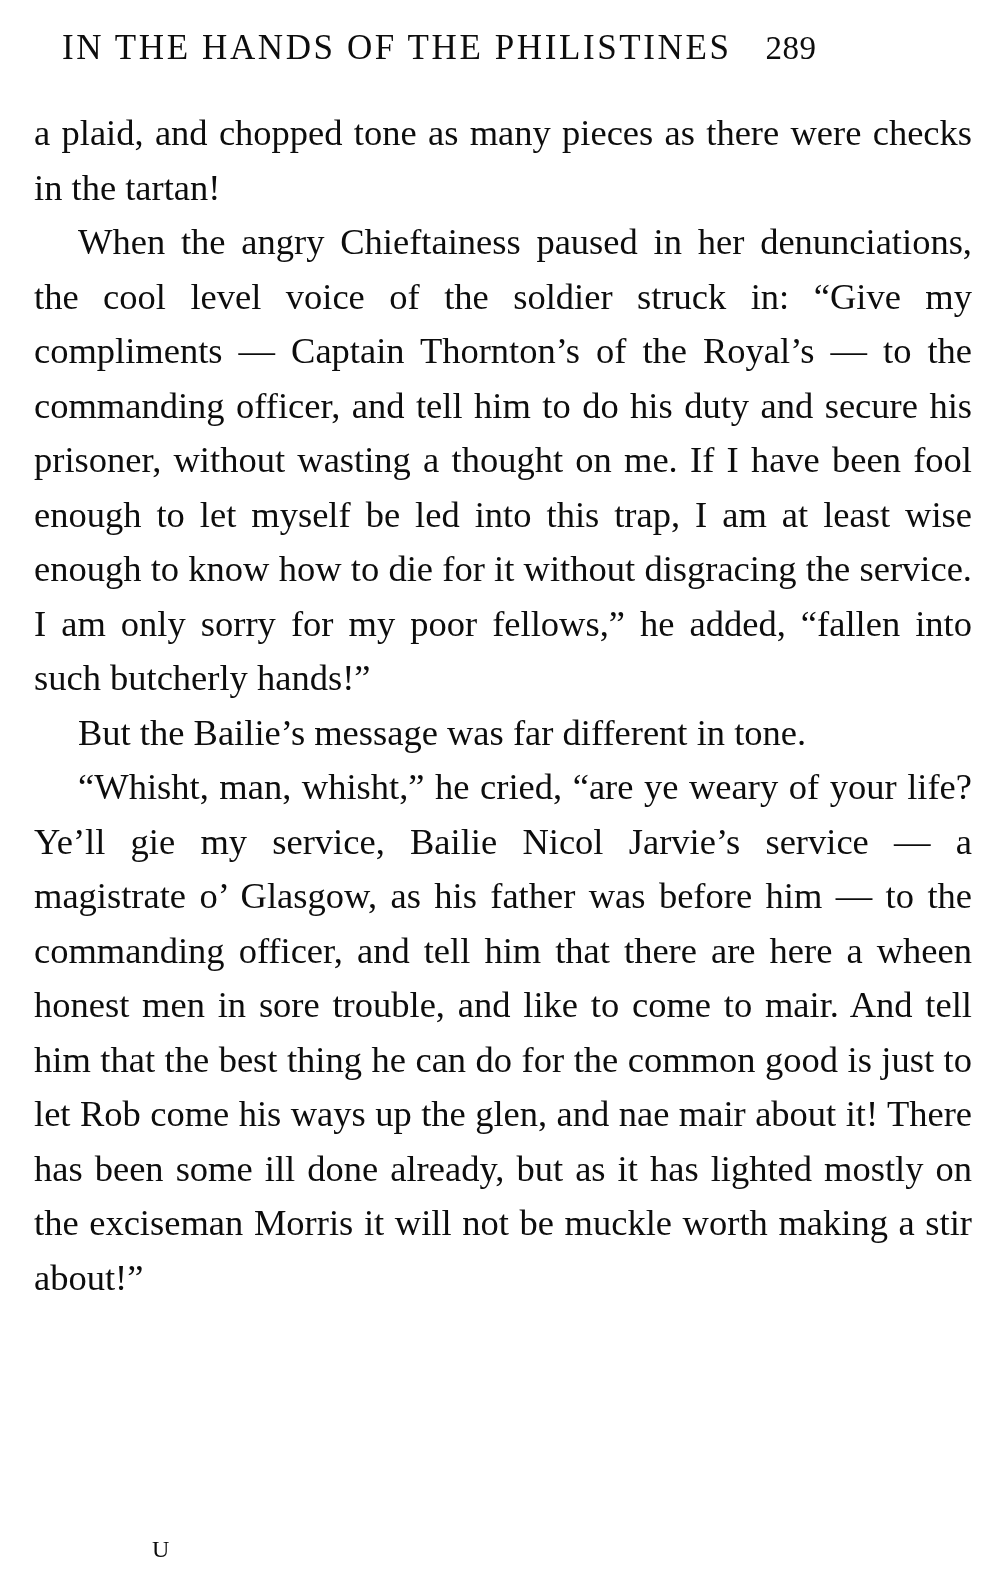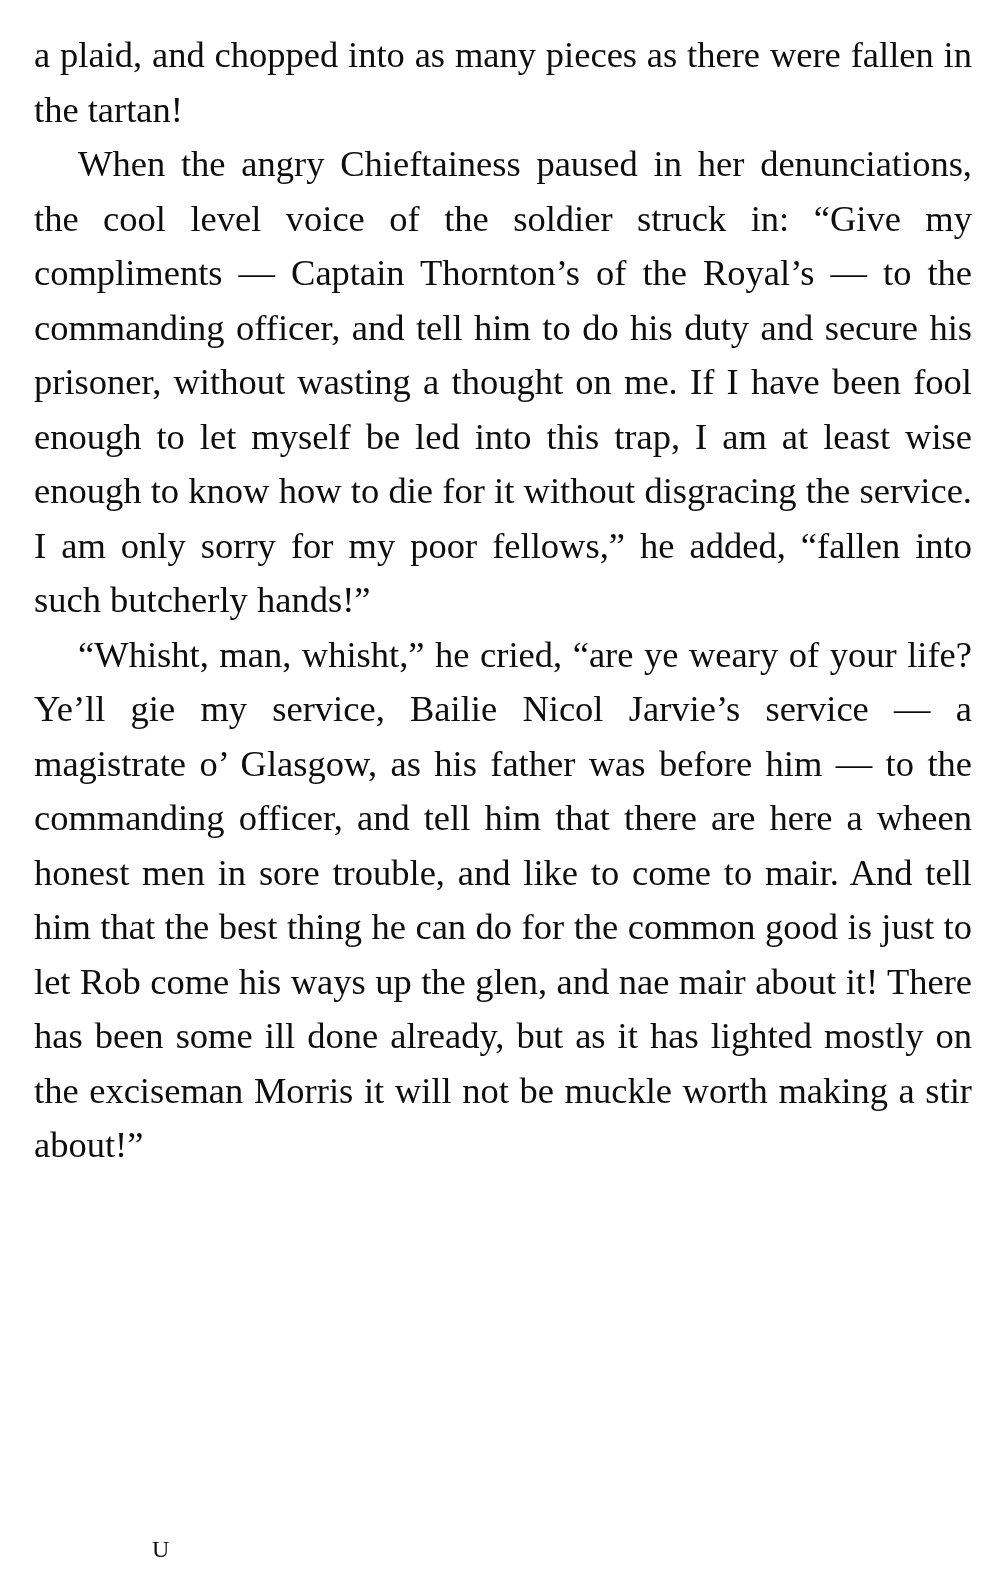--- a/index.html
+++ b/index.html
@@ -64,24 +64,29 @@
     bottom: 10px;
     font-size: 24px;
     letter-spacing: 1px;
   }
 </style>
 </head>
 <body>
 
 <div class="page">
 
+  <div class="running-head">
+    <span class="head-title">IN THE HANDS OF THE PHILISTINES</span>
+    <span class="page-number">289</span>
+  </div>
 
   <div class="body-text">
-    <p>a plaid, and chopped into as many pieces as there were fallen in the tartan!</p>
+    <p>a plaid, and chopped tone as many pieces as there were checks in the tartan!</p>
     <p class="indent">When the angry Chieftainess paused in her denunciations, the cool level voice of the soldier struck in: “Give my compliments — Captain Thornton’s of the Royal’s — to the commanding officer, and tell him to do his duty and secure his prisoner, without wasting a thought on me. If I have been fool enough to let myself be led into this trap, I am at least wise enough to know how to die for it without disgracing the service. I am only sorry for my poor fellows,” he added, “fallen into such butcherly hands!”</p>
+    <p class="indent">But the Bailie’s message was far different in tone.</p>
     <p class="indent">
       <span>“Whisht, man, whisht,” he cried, “are ye weary of your life? Ye’ll gie </span><span class="ital">my</span><span> service, Bailie Nicol Jarvie’s service — a magistrate o’ Glasgow, as his father was before him — to the commanding officer, and tell him that there are here a wheen honest men in sore trouble, and like to come to mair. And tell him that the best thing he can do for the common good is just to let Rob come his ways up the glen, and nae mair about it! There has been some ill done already, but as it has lighted mostly on the exciseman Morris it will not be muckle worth making a stir about!”</span>
     </p>
   </div>
 
   <div class="signature">U</div>
 
 </div>
 
 </body></html>

